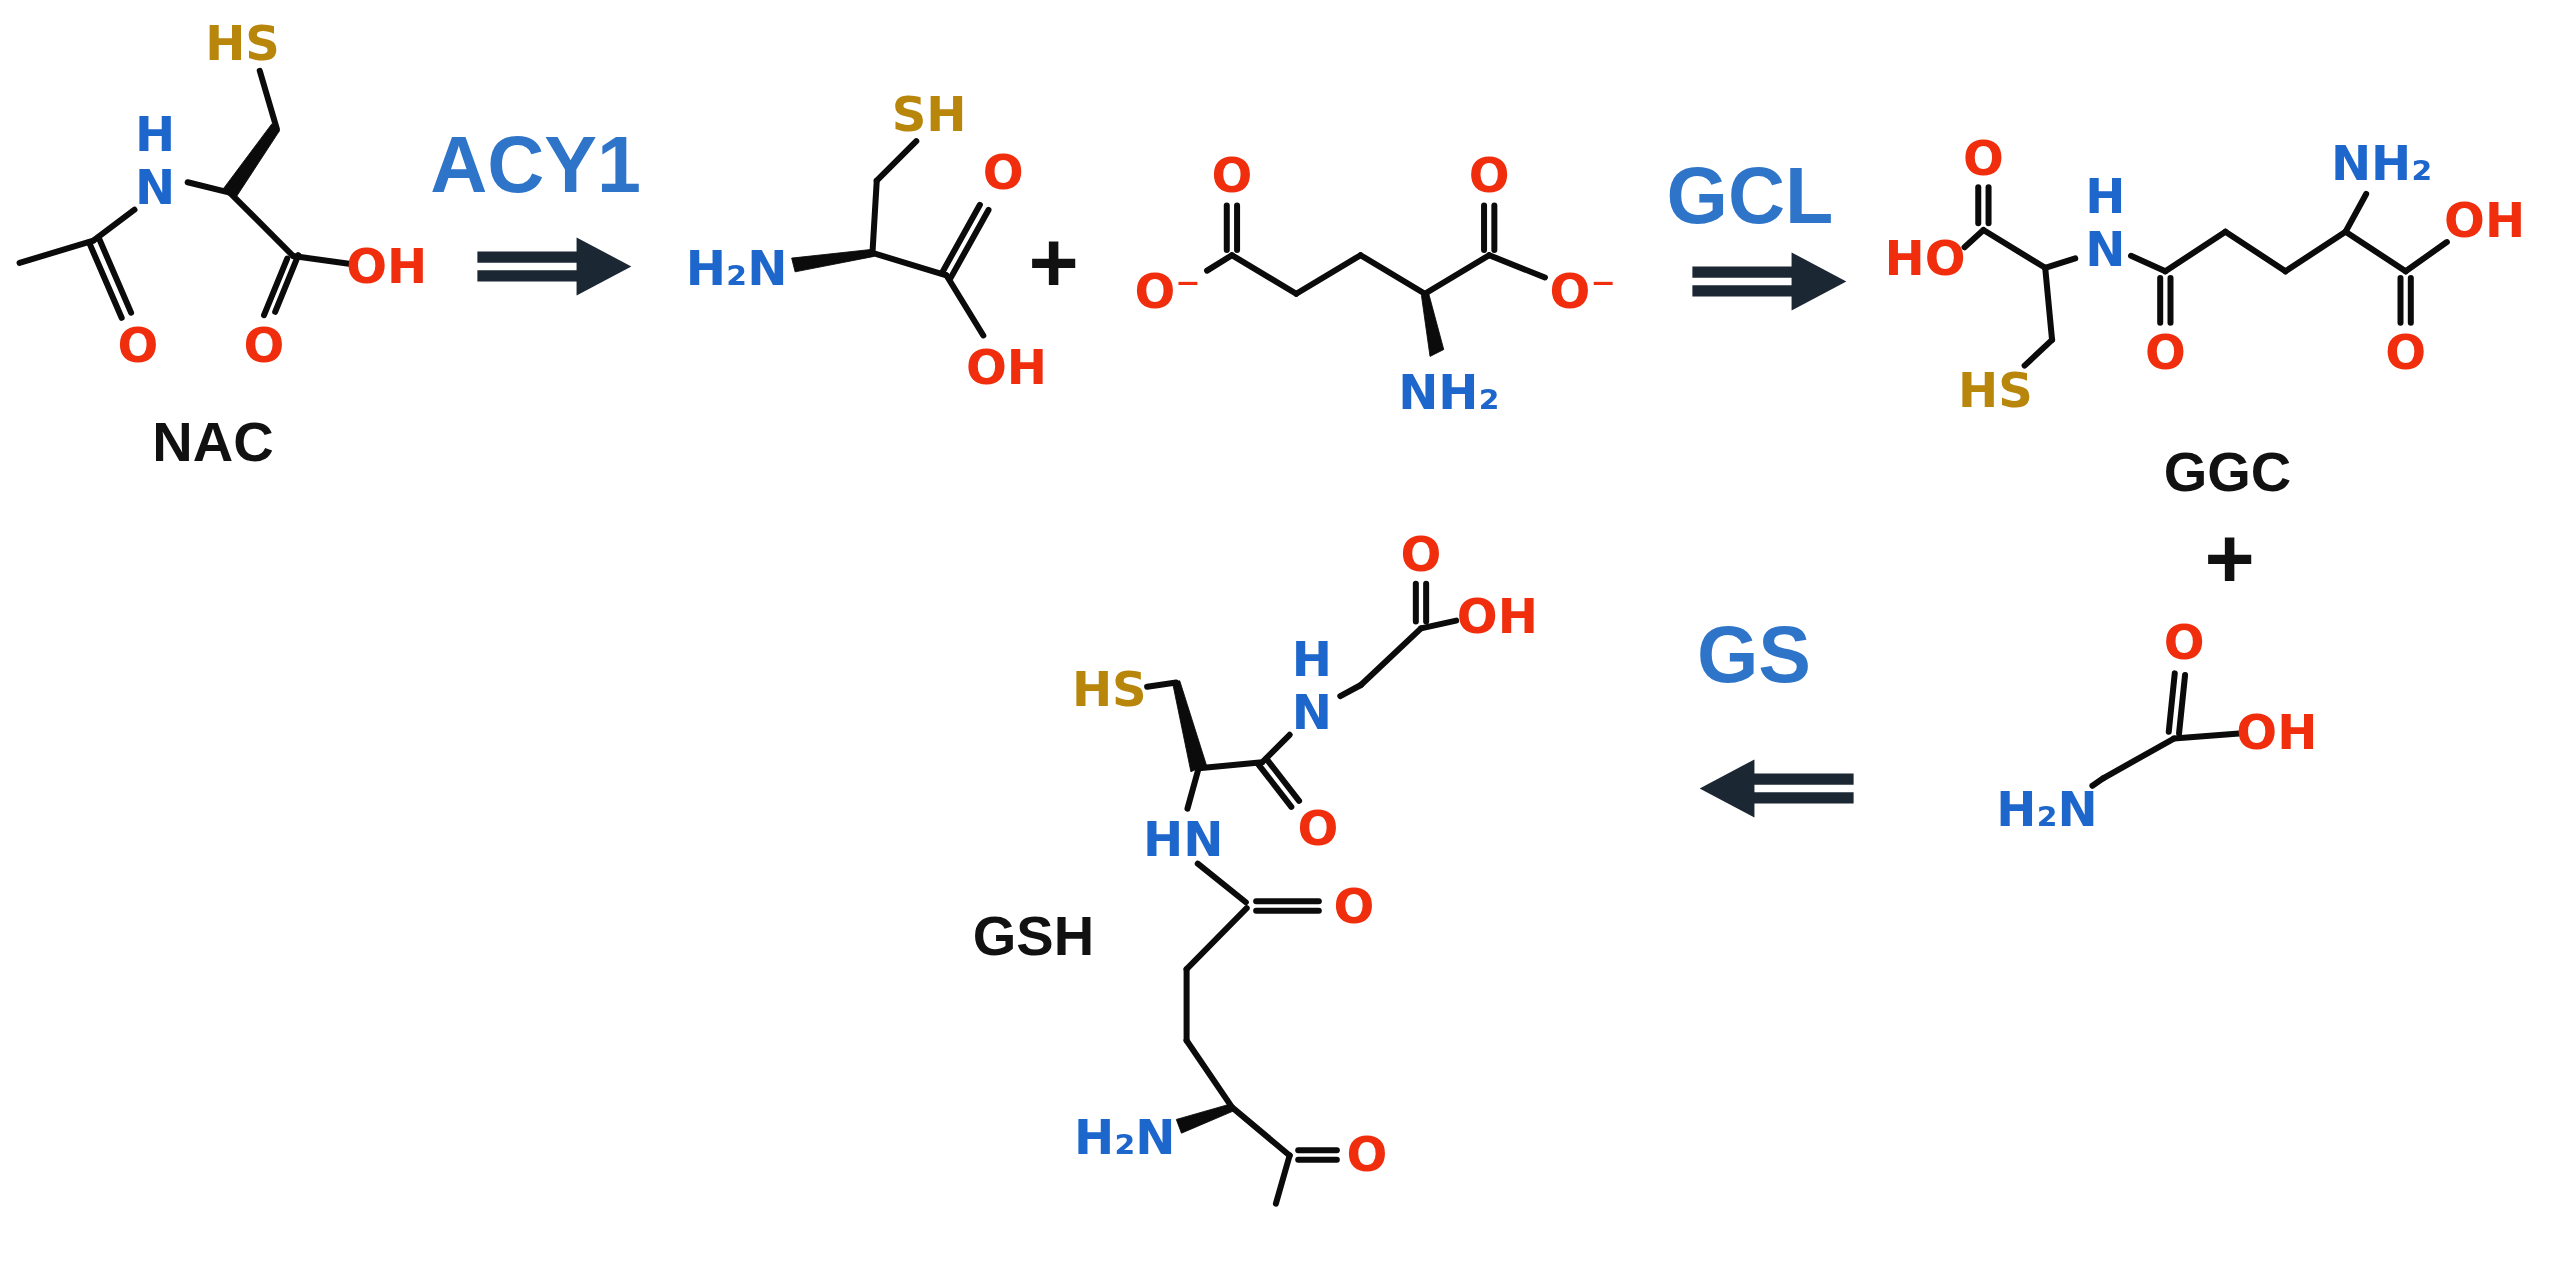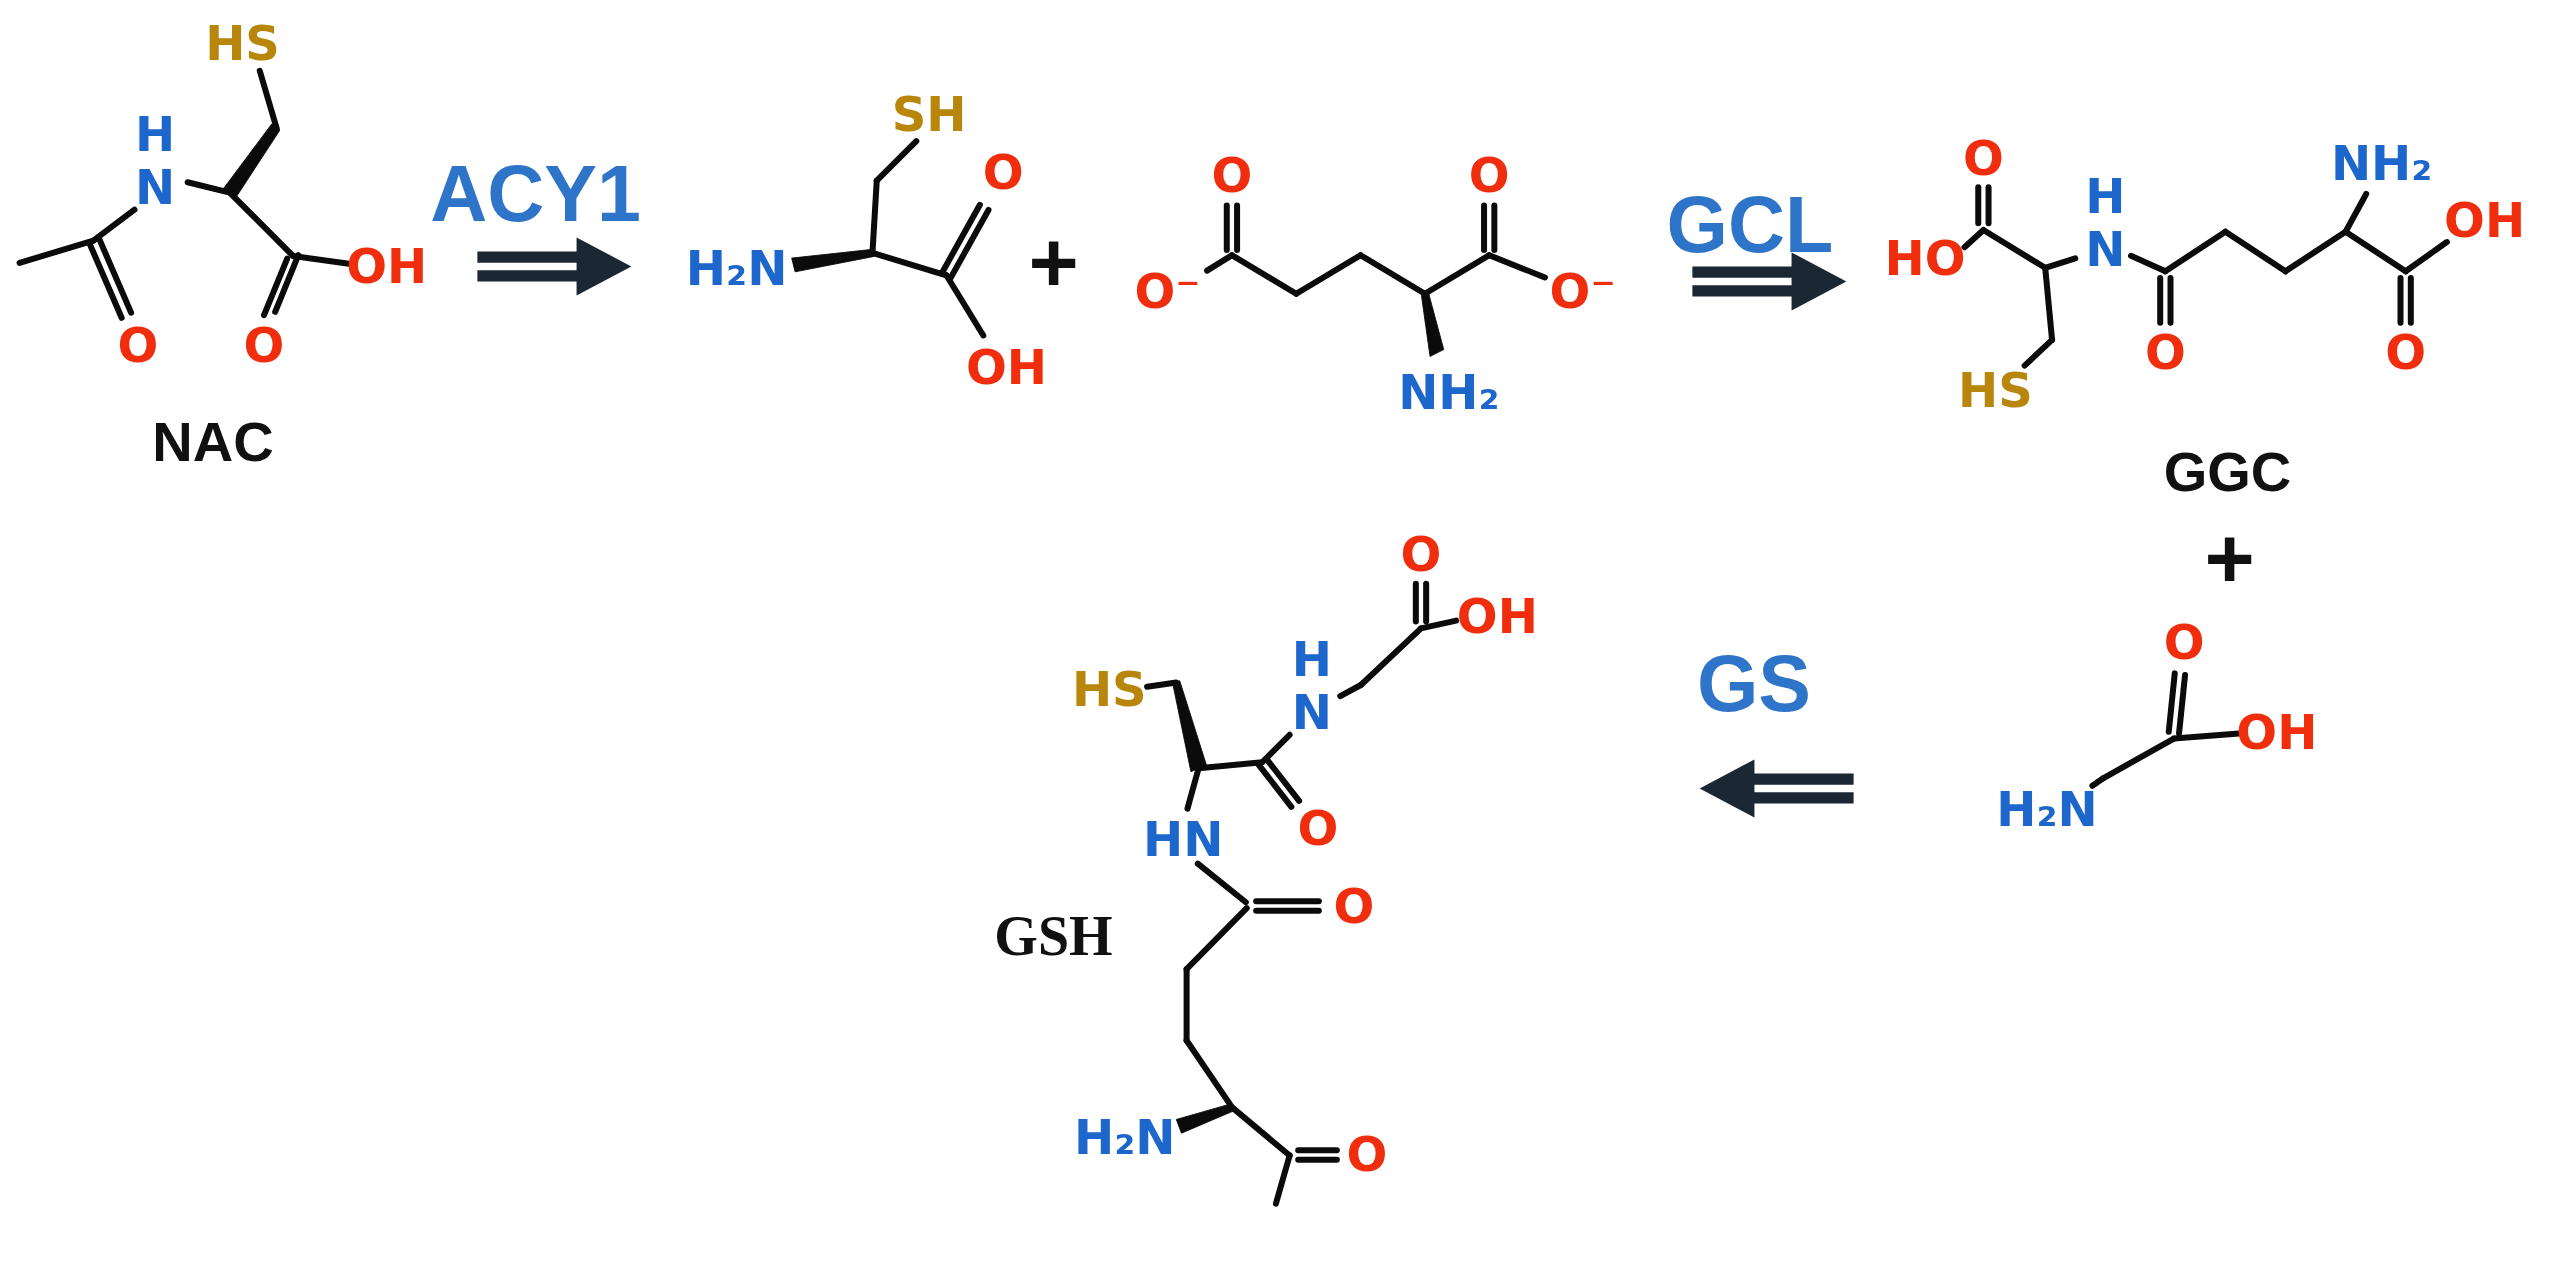--- a/index.html
+++ b/index.html
@@ -31,21 +31,20 @@
     color:#111111;
     text-align:center;
     line-height:86px;
     height:86px;
     font-size:56px;
     font-family:"Liberation Sans",sans-serif;
   }
   .enzyme{
     font-size:79px;
     color:#2e74c9;
-    margin-top:29px;
   }
   .plus{
     font-size:86px;
     color:#111111;
   }
 </style>
 </head>
 <body>
 
 <div class="canvas">
@@ -212,16 +211,16 @@
     <text x="298" y="168" class="atom-n">H</text>
     <text x="298" y="230" class="atom-n">N</text>
     <text x="305" y="364" class="atom-o">O</text>
     <text x="62" y="203" class="atom-s">HS</text>
     <text x="148" y="377" class="atom-n">HN</text>
     <text x="347" y="456" class="atom-o">O</text>
     <text x="80" y="724" class="atom-n">H₂N</text>
     <text x="362" y="744" class="atom-o">O</text>
     <text x="242" y="842" class="atom-o">HO</text>
   </svg>
-  <div class="label" style="left:916px;top:893px;width:275px;font-family:Liberation Serif, serif;">GSH</div>
+  <div class="label" style="left:896px;top:893px;width:275px;">GSH</div>
 
 </div>
 
 
 </body></html>

